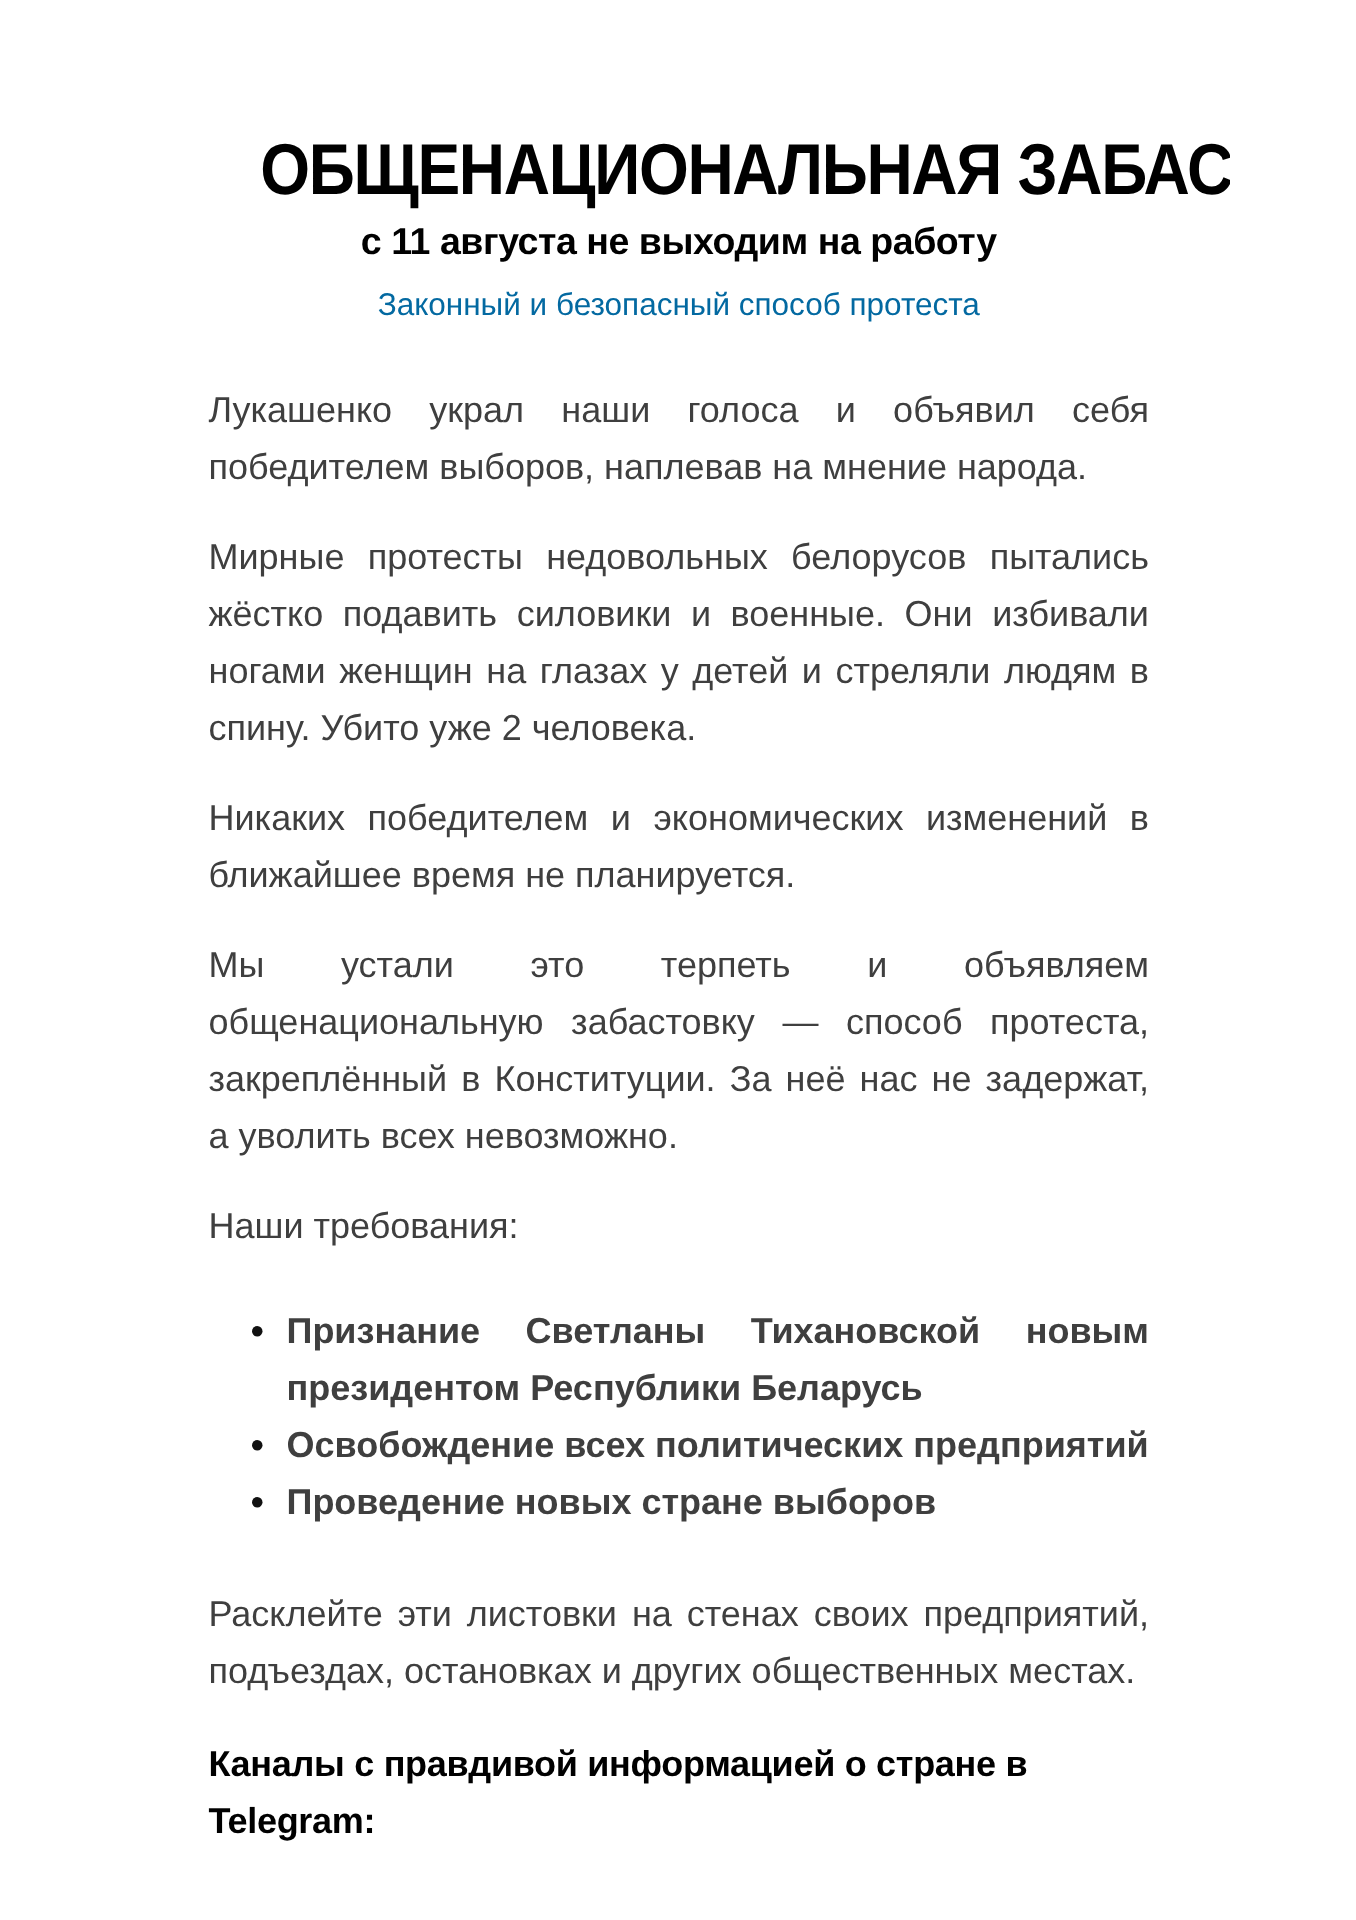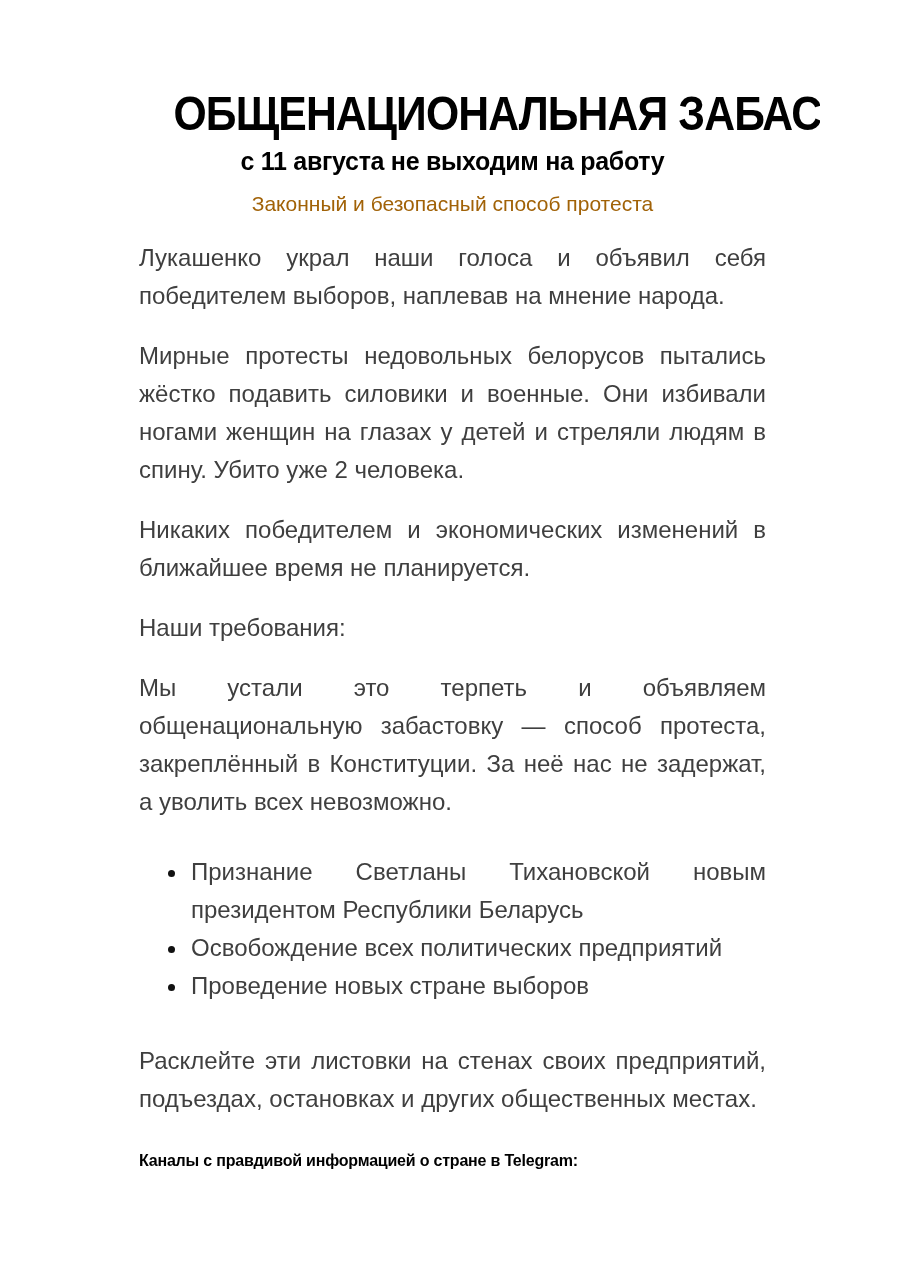--- a/index.html
+++ b/index.html
@@ -38,52 +38,53 @@
     line-height: 1.05;
     font-weight: 800;
     color: #000000;
     letter-spacing: -0.3px;
   }
   .tagline {
     margin: 18px 0 0 0;
     font-size: 21px;
     line-height: 1.1;
     font-weight: 400;
-    color: #a16207;
+    color: #0369a1;
   }
   .doc-body {
-    margin-top: 24px;
+    margin-top: 40px;
     font-size: 24px;
     line-height: 38px;
     color: #3f3f3f;
     text-align: justify;
   }
   .para {
     margin: 0 0 22px 0;
   }
   .demands-heading {
     margin: 0 0 22px 0;
     text-align: left;
   }
   .demands {
     margin: 32px 0 37px 0;
     padding: 0 0 0 50px;
     list-style: disc outside;
+    font-weight: bold;
   }
   .demands li {
     margin: 0;
     padding-left: 2px;
     text-align: justify;
   }
   .demands li::marker {
     color: #111111;
   }
   .channels-heading {
     margin: 24px 0 0 0;
-    font-size: 16px;
+    font-size: 24px;
     line-height: 38px;
     font-weight: 700;
     color: #000000;
     text-align: left;
     letter-spacing: -0.2px;
   }
   .channels {
     margin: 0;
     padding-left: 46px;
     font-size: 24px;
@@ -100,23 +101,23 @@
   <header class="masthead">
     <h1 class="title">ОБЩЕНАЦИОНАЛЬНАЯ ЗАБАСТОВКА</h1>
     <h2 class="subtitle">с 11 августа не выходим на работу</h2>
     <p class="tagline">Законный и безопасный способ протеста</p>
   </header>
 
   <main class="doc-body">
     <p class="para">Лукашенко украл наши голоса и объявил себя победителем выборов, наплевав на мнение народа.</p>
     <p class="para">Мирные протесты недовольных белорусов пытались жёстко подавить силовики и военные. Они избивали ногами женщин на глазах у детей и стреляли людям в спину. Убито уже 2 человека.</p>
     <p class="para">Никаких победителем и экономических изменений в ближайшее время не планируется.</p>
+    <p class="para">Мы устали это терпеть и объявляем общенациональную забастовку — способ протеста, закреплённый в Конституции. За неё нас не задержат, а уволить всех невозможно.</p>
+
     <p class="para demands-heading">Наши требования:</p>
-
-    <p class="para">Мы устали это терпеть и объявляем общенациональную забастовку — способ протеста, закреплённый в Конституции. За неё нас не задержат, а уволить всех невозможно.</p>
 
     <ul class="demands">
       <li>Признание Светланы Тихановской новым президентом Республики Беларусь</li>
       <li>Освобождение всех политических предприятий</li>
       <li>Проведение новых стране выборов</li>
     </ul>
 
     <p class="para">Расклейте эти листовки на стенах своих предприятий, подъездах, остановках и других общественных местах.</p>
 
     <p class="channels-heading">Каналы с правдивой информацией о стране в Telegram:</p>

